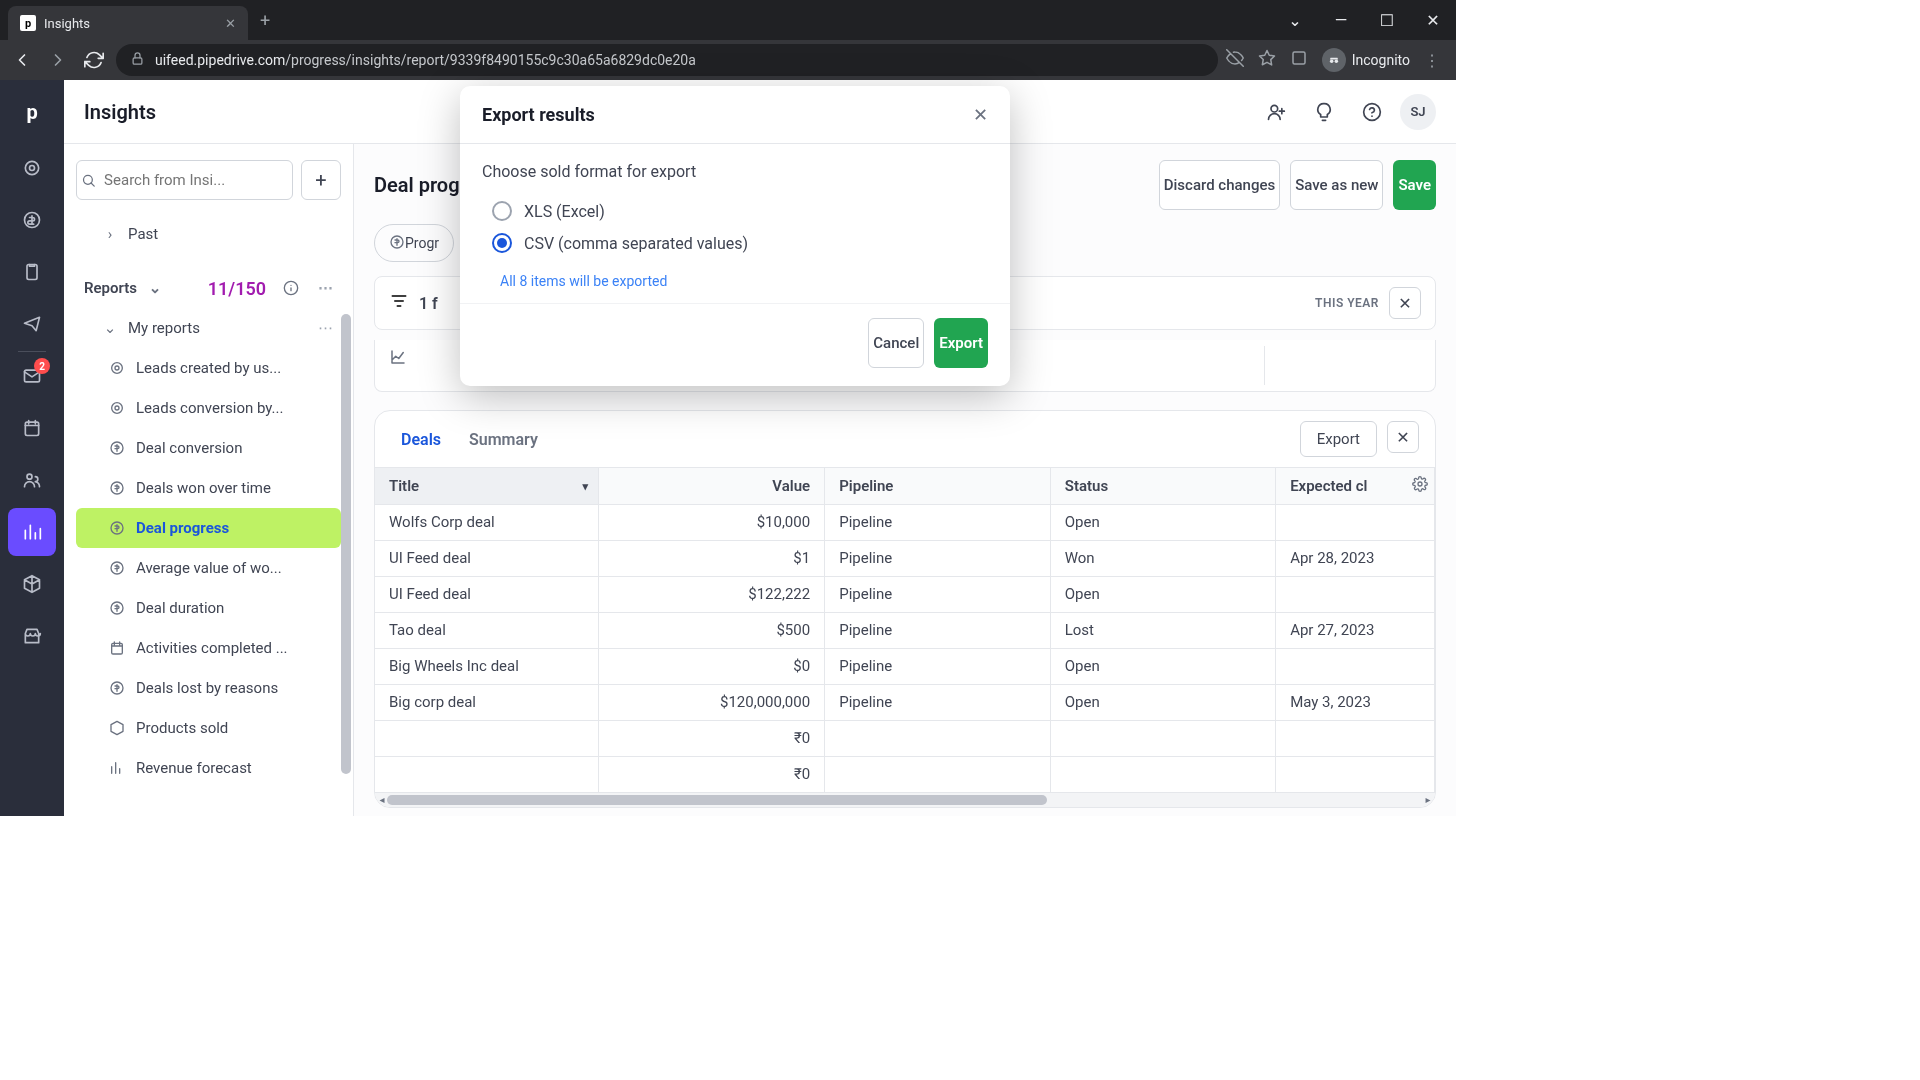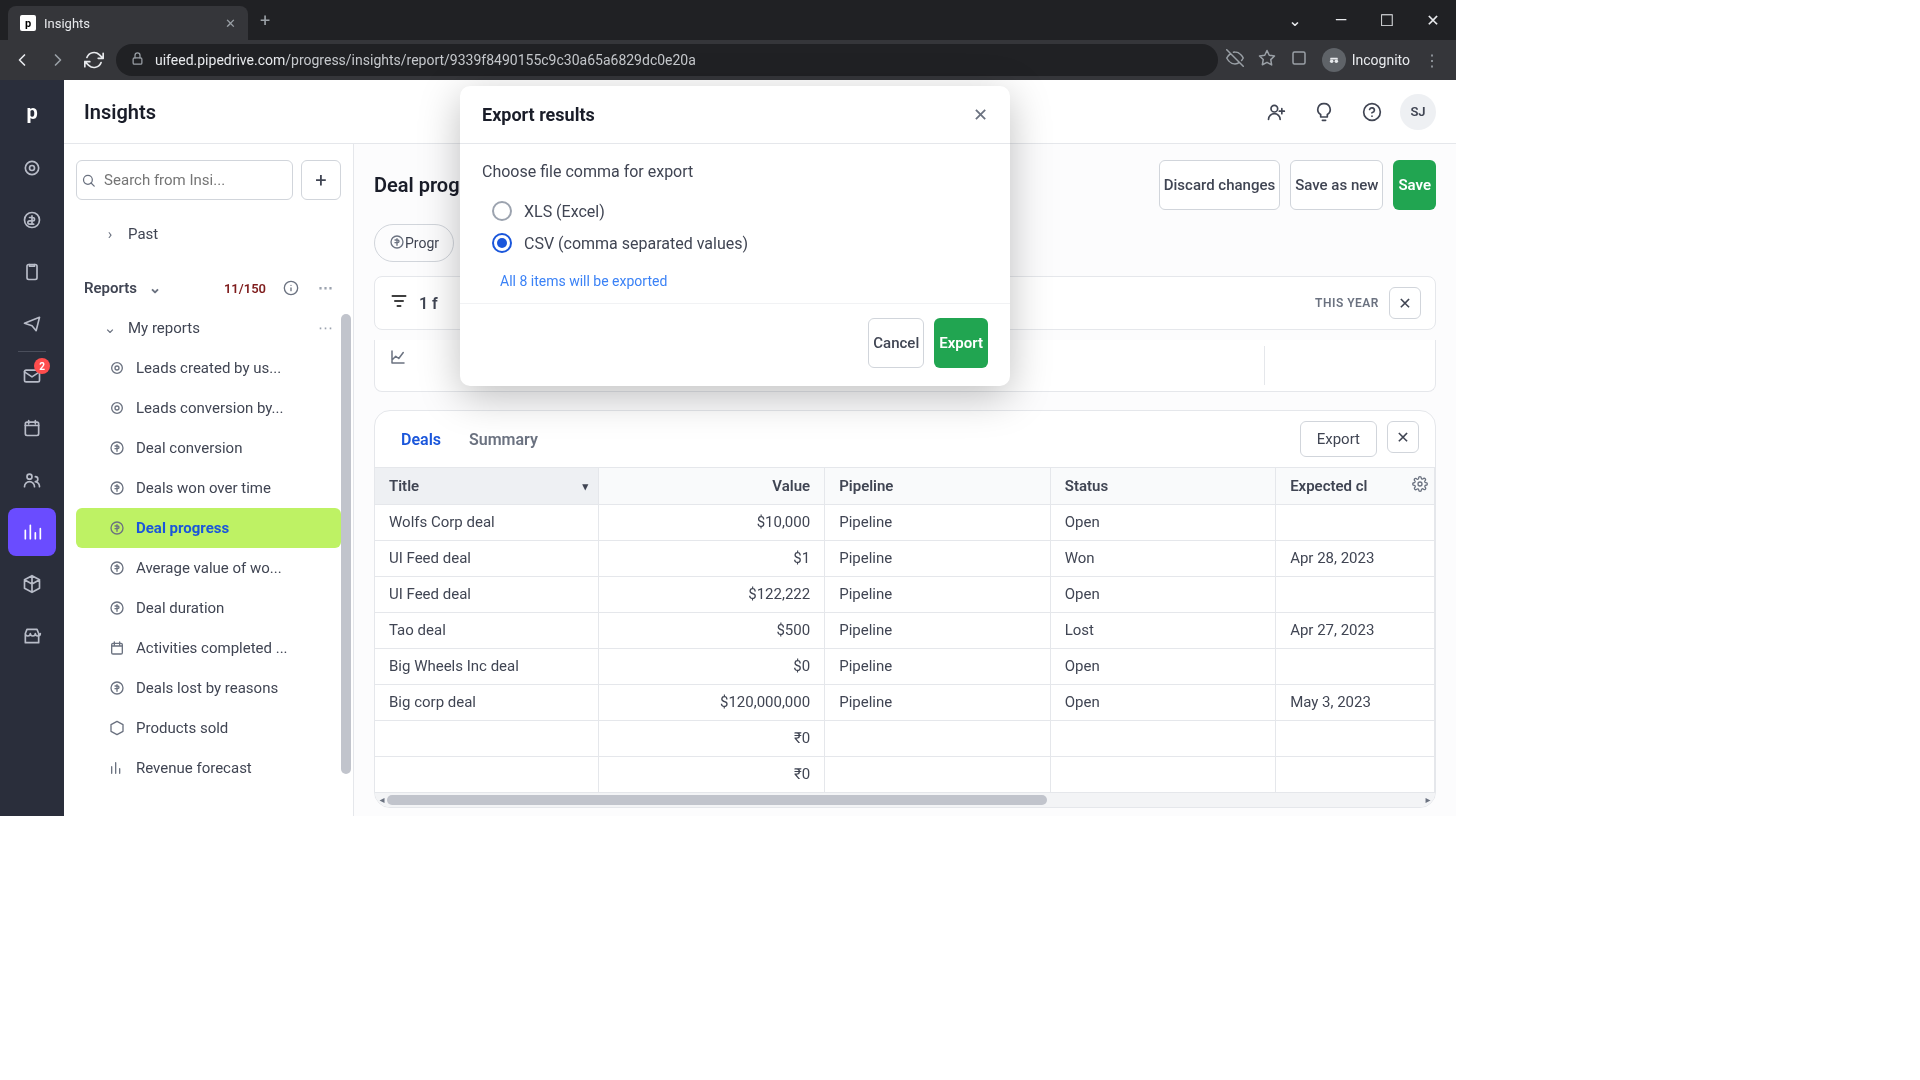--- a/index.html
+++ b/index.html
@@ -48,21 +48,21 @@
 .content { flex:1; display:flex; overflow:hidden; }
 .sidebar { width: 290px; border-right: 1px solid #e5e7eb; padding: 16px 12px; overflow-y:auto; position:relative;}
 .sidebar-scroll-track { position:absolute; right:0; top:0; width:14px; height:100%; }
 .sidebar-scroll-thumb { position:absolute; right:2px; top:170px; width:10px; height:460px; background:#c1c4cc; border-radius:5px;}
 .search-row { display:flex; gap:8px; margin-bottom:14px;}
 .search-box { flex:1; height:40px; border:1px solid #d1d5db; border-radius:6px; display:flex; align-items:center; padding:0 4px; gap:8px; color:#6b7280; overflow:hidden;}
 .search-input { border:none; outline:none; font-size:15px; color:#374151; width:100%; }
 .add-btn { width:40px; height:40px; border:1px solid #d1d5db; border-radius:6px; display:flex; align-items:center; justify-content:center; color:#404553; font-size:20px;}
 .side-row { display:flex; align-items:center; height:40px; padding:0 8px; gap:10px; border-radius:6px; color:#404553; font-size:15px;}
 .side-row.header { font-weight:600; }
-.side-count { margin-left:auto; color:#7f1d1d; font-size:13px;}
+.side-count { margin-left:auto; color:#a21caf; font-size:18px;}
 .side-row.item { padding-left:26px; }
 .side-row.subitem { padding-left:32px; }
 .side-row.active { background:#bef264; color:#1a56db; font-weight:700;}
 .side-row .chev { width:16px; text-align:center; color:#6b7280;}
 .side-icon { width:18px; height:18px; display:flex; align-items:center; justify-content:center; color:#6b7280; flex-shrink:0;}
 .side-label { white-space:nowrap; overflow:hidden; text-overflow:ellipsis; }
 .side-menu { color:#9ca3af; }
 
 
 .main { flex:1; padding: 16px 20px; overflow:hidden; position:relative; background:#fcfcfd;}
@@ -549,21 +549,21 @@
     </div>
   </div>
 </div>
 
 <div class="modal">
   <div class="modal-header">
     <div class="modal-title">Export results</div>
     <div class="modal-close">✕</div>
   </div>
   <div class="modal-body">
-    <div class="modal-prompt">Choose file comma for export</div>
+    <div class="modal-prompt">Choose sold format for export</div>
     <div class="radio-row">
       <div class="radio"></div>
       <span>XLS (Excel)</span>
     </div>
     <div class="radio-row">
       <div class="radio checked"></div>
       <span>CSV (comma separated values)</span>
     </div>
     <div class="modal-note">All 8 items will be exported</div>
   </div>

